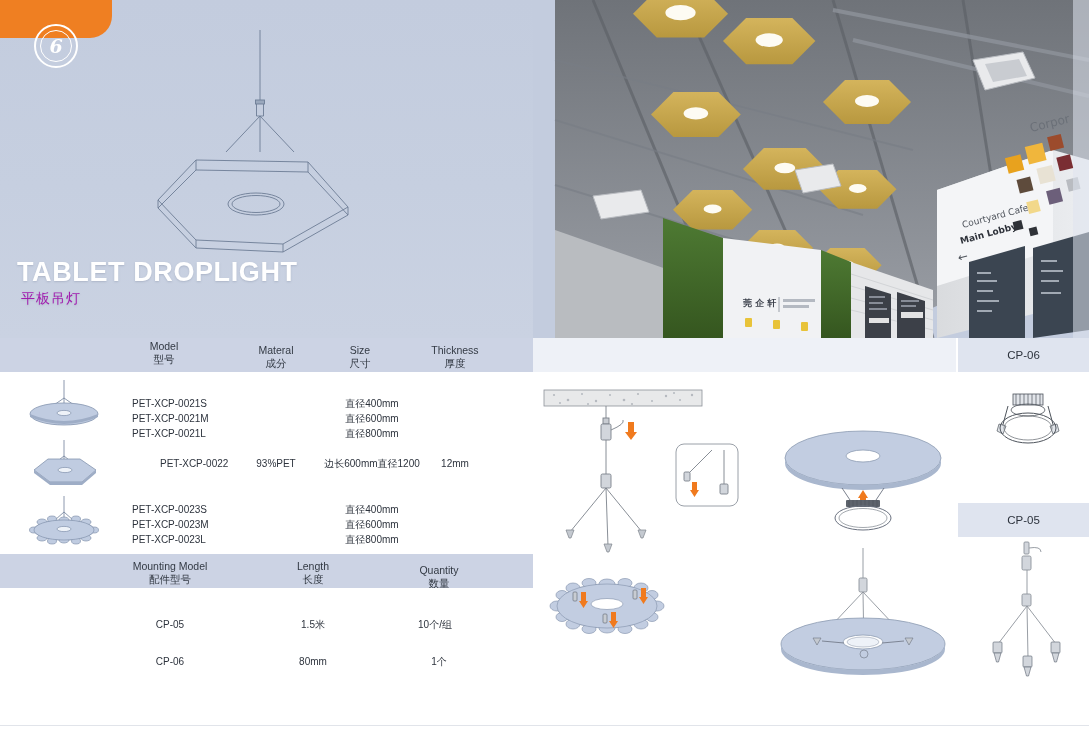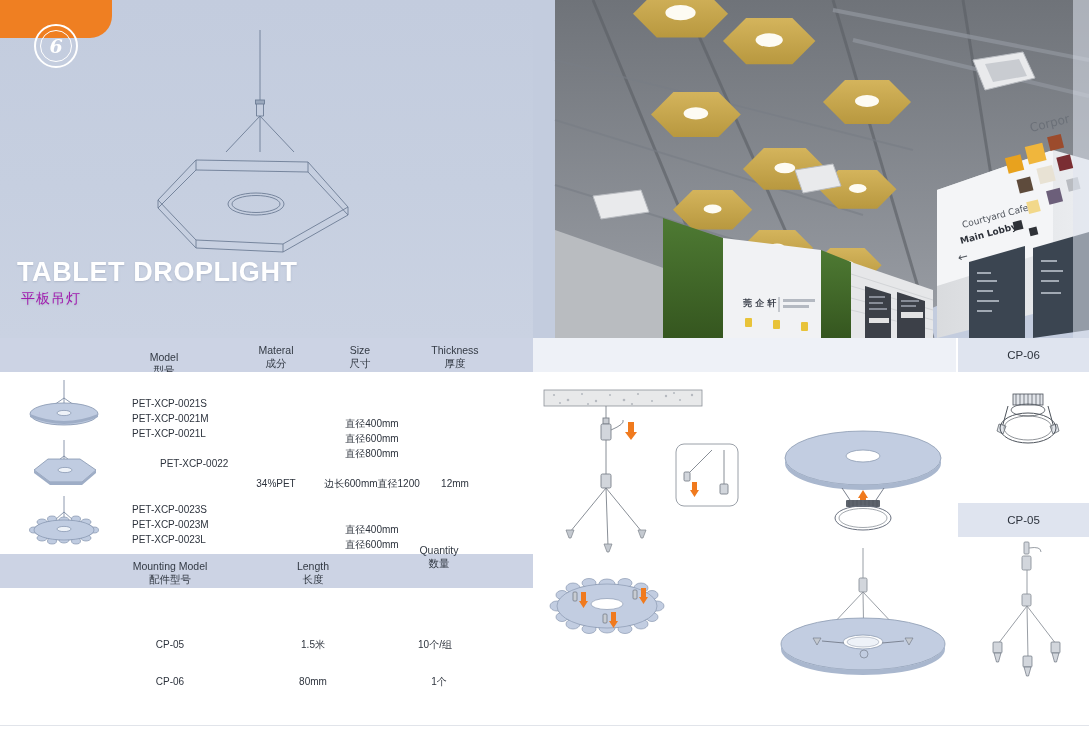--- a/index.html
+++ b/index.html
@@ -159,21 +159,21 @@
     background: #ffffff;
   }
 
   .cell {
     position: absolute;
     font-size: 10px;
     color: #2d333d;
     line-height: 1.52;
     white-space: pre-line;
   }
-  .cell.c { text-align: center; margin-top: 20px; }
+  .cell.c { text-align: center; }
 
   
   .thumb {
     position: absolute;
     width: 112px; height: 56px;
   }
   .bottom-rule {
     position: absolute;
     left: 0; top: 725px; width: 1089px; height: 1px;
     background: #e1e4ea;
@@ -388,21 +388,21 @@
             <rect x="508" y="292" width="20" height="2"></rect>
         </g>
 
         <rect x="540" y="0" width="16" height="338" fill="#dfe4ee" opacity=".55"></rect>
       </svg>
     </div>
   </div>
 
   <div class="band band-spec"></div>
 
-  <div class="col-head" style="left:118px; top:351px; width:92px;">
+  <div class="col-head" style="left:118px; top:340px; width:92px;">
     <span class="en">Model</span>
     <span class="zh">型号</span>
   </div>
   <div class="col-head" style="left:232px; top:344px; width:88px;">
     <span class="en">Materal</span>
     <span class="zh">成分</span>
   </div>
   <div class="col-head" style="left:322px; top:344px; width:76px;">
     <span class="en">Size</span>
     <span class="zh">尺寸</span>
@@ -446,21 +446,21 @@
         <line x1="56" y1="16" x2="38" y2="30"></line>
         <line x1="56" y1="16" x2="74" y2="30"></line>
         <line x1="56" y1="16" x2="56" y2="32"></line>
       </g>
       <polygon points="26,30 40,19 72,19 88,30 74,42 42,42" fill="#c0cce1" stroke="#8494ae" stroke-width="0.8"></polygon>
       <ellipse cx="57" cy="30" rx="7" ry="2.6" fill="#eef2f8" stroke="#8494ae" stroke-width="0.7"></ellipse>
       <polygon points="26,30 42,42 74,42 88,30 88,33 74,45 42,45 26,33" fill="#9eadc6"></polygon>
     </svg>
   </div>
   <div class="cell" style="left:132px; top:456px;padding-left:28px;">PET-XCP-0022</div>
-  <div class="cell c" style="left:232px; top:456px; width:88px;">34%PET</div>
+  <div class="cell c" style="left:232px; top:456px; width:88px;">93%PET</div>
   <div class="cell c" style="left:318px; top:456px; width:108px;">边长600mm直径1200</div>
   <div class="cell c" style="left:412px; top:456px; width:86px;">12mm</div>
 
   <div class="thumb" style="left:8px; top:496px;">
     <svg width="112" height="56" viewBox="0 0 112 56">
       <g stroke="#6f7f99" fill="none" stroke-width="0.8">
         <line x1="56" y1="0" x2="56" y2="16"></line>
         <line x1="56" y1="16" x2="38" y2="32"></line>
         <line x1="56" y1="16" x2="74" y2="32"></line>
         <line x1="56" y1="16" x2="56" y2="34"></line>
@@ -495,21 +495,21 @@
 
   <div class="band band-mount"></div>
   <div class="col-head" style="left:118px; top:560px; width:104px;">
     <span class="en">Mounting Model</span>
     <span class="zh">配件型号</span>
   </div>
   <div class="col-head" style="left:268px; top:560px; width:90px;">
     <span class="en">Length</span>
     <span class="zh">长度</span>
   </div>
-  <div class="col-head" style="left:392px; top:544px; width:94px;">
+  <div class="col-head" style="left:392px; top:564px; width:94px;">
     <span class="en">Quantity</span>
     <span class="zh">数量</span>
   </div>
 
   <div class="mount-body"></div>
   <div class="cell c" style="left:118px; top:617px; width:104px;">CP-05</div>
   <div class="cell c" style="left:268px; top:617px; width:90px;">1.5米</div>
   <div class="cell c" style="left:388px; top:617px; width:94px;">10个/组</div>
 
   <div class="cell c" style="left:118px; top:654px; width:104px;">CP-06</div>

